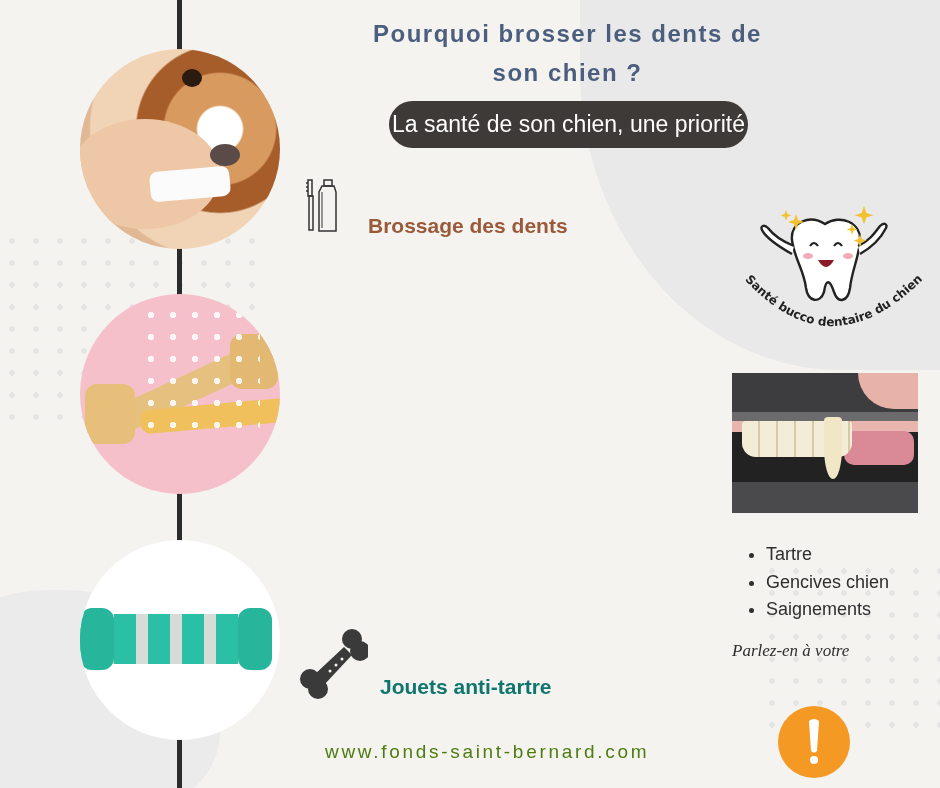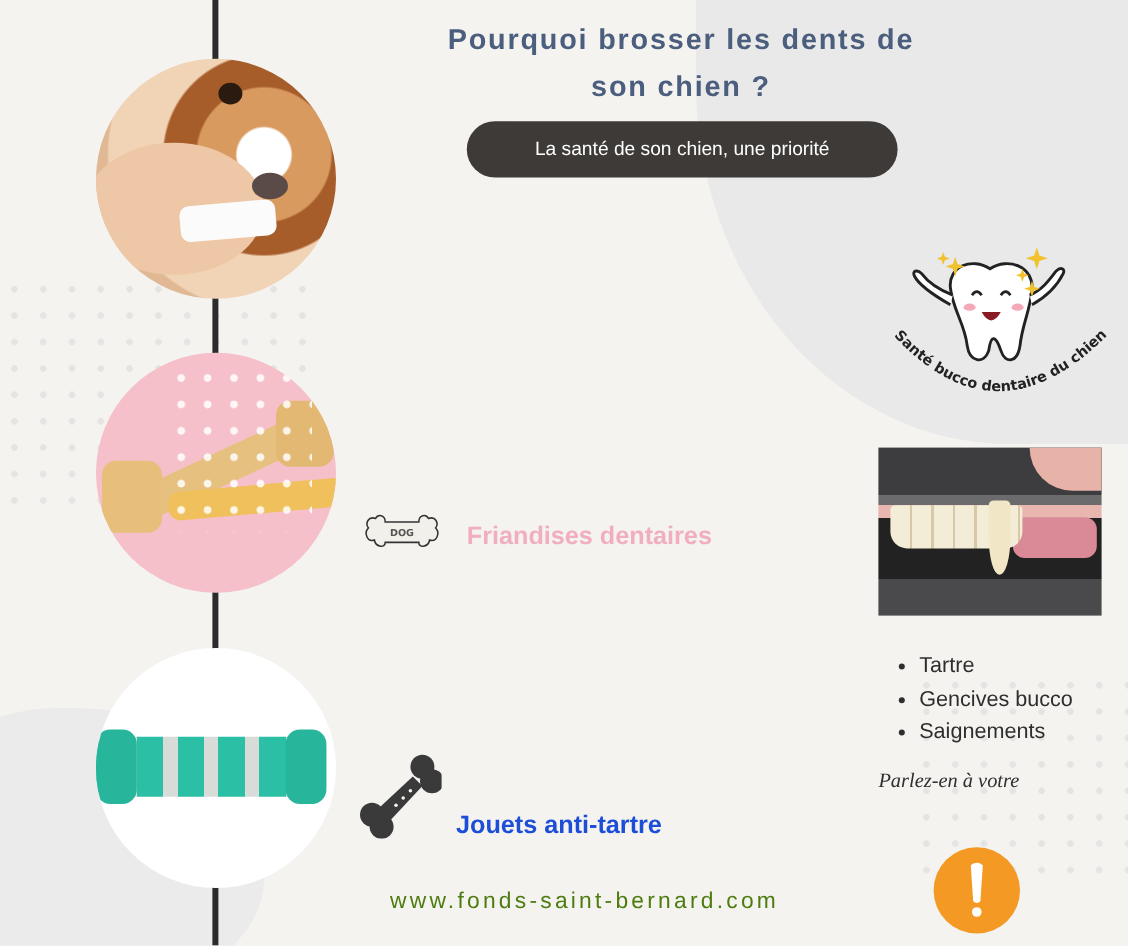--- a/index.html
+++ b/index.html
@@ -21,29 +21,29 @@
   .bone { position:absolute; background:#e6c07e; border-radius:10px; }
   .c2 .b1 { left:20px; top:80px; width:180px; height:28px; transform:rotate(-25deg); }
   .c2 .b2 { left:60px; top:110px; width:150px; height:24px; background:#f0c05c; transform:rotate(-5deg); }
   .c2 .k1 { left:5px; top:90px; width:50px; height:60px; background:#e8bf7a; border-radius:12px; }
   .c2 .k2 { left:150px; top:40px; width:48px; height:55px; background:#e3b873; border-radius:12px; }
   .c2 .pdots { position:absolute; left:60px; top:10px; width:120px; height:140px; background-image:radial-gradient(circle, #fff 3px, transparent 3.5px); background-size:22px 22px; opacity:.85; }
   .toy { position:absolute; left:0; top:74px; width:192px; height:50px; background:repeating-linear-gradient(90deg, #2bbfa5 0 22px, #d8dcd9 22px 34px); border-radius:10px; }
   .toy-end-l { position:absolute; left:0; top:68px; width:34px; height:62px; background:#27b59c; border-radius:12px; }
   .toy-end-r { position:absolute; right:8px; top:68px; width:34px; height:62px; background:#27b59c; border-radius:12px; }
   .title { position:absolute; left:300px; top:14px; width:535px; text-align:center; color:#4b5e7e; font-weight:bold; font-size:24px; line-height:39px; letter-spacing:1.5px; }
-  .pill { position:absolute; left:389px; top:101px; width:359px; height:47px; border-radius:24px; background:#3e3a37; color:#fff; font-size:16px; display:flex; align-items:center; justify-content:center; }
+  .pill { position:absolute; left:389px; top:101px; width:359px; height:47px; border-radius:24px; background:#3e3a37; color:#fff; font-size:23px; display:flex; align-items:center; justify-content:center; }
   .item { position:absolute; display:flex; align-items:center; }
   .item .label { font-weight:bold; font-size:21px; }
   .i1 { left:302px; top:178px; }
   .i1 .label { color:#9a5a39; margin-left:28px; margin-top:36px; }
   .i2 { left:303px; top:428px; }
   .i2 .label { color:#f1aec1; margin-left:22px; }
   .i3 { left:300px; top:627px; }
-  .i3 .label { color:#1d4ed8; margin-left:12px; margin-top:44px; }
+  .i3 .label { color:#0f766e; margin-left:12px; margin-top:44px; }
   .tooth-wrap { position:absolute; left:730px; top:200px; width:210px; height:145px; }
   .tooth-arc-text { font-family:"DejaVu Sans", sans-serif; font-weight:bold; font-size:12px; fill:#222; }
   .photo { position:absolute; left:732px; top:373px; width:186px; height:140px; overflow:hidden; background:linear-gradient(180deg, #3d3d40 0 28%, #6b6b6e 28% 34%, #e8b6ae 34% 42%, #222 42% 78%, #4a4a4c 78%); }
   .photo .teeth { position:absolute; left:10px; top:48px; width:110px; height:36px; background:repeating-linear-gradient(90deg, #f3ecd6 0 16px, #d7c8a8 16px 18px); border-radius:4px 4px 14px 14px; }
   .photo .fang { position:absolute; left:92px; top:44px; width:18px; height:62px; background:#f1e6c6; border-radius:4px 4px 50% 50%; }
   .photo .gum { position:absolute; left:112px; top:58px; width:70px; height:34px; background:#d98a96; border-radius:10px; }
   .photo .finger { position:absolute; right:0; top:0; width:60px; height:36px; background:#e7b2a7; border-radius:0 0 0 40px; }
   .bullets { position:absolute; left:744px; top:541px; margin:0; padding:0 0 0 22px; font-size:18px; color:#2e2e2e; line-height:27.5px; }
   .bullets li { padding-left:0; }
   .note { position:absolute; left:732px; top:636px; font-size:17px; font-style:italic; color:#2e2e2e; line-height:29px;font-family:Liberation Serif, serif; }
@@ -82,30 +82,36 @@
   </div>
 
   <div class="title">
     <div>Pourquoi brosser les dents de</div>
     <div>son chien ?</div>
   </div>
   <div class="pill">
     <span>La santé de son chien, une priorité</span>
   </div>
 
-
-  <div class="item i2">
+  <div class="item i1">
     <span>
-      <svg width="64" height="32" viewBox="0 0 64 32">
-        <path d="M10 4 C4 2 1 8 4 12 C0 16 3 24 9 22 C10 28 18 29 18 24 L46 24 C46 29 54 28 55 22 C61 24 64 16 60 12 C63 8 60 2 54 4 C52 0 46 1 46 7 L18 7 C18 1 12 0 10 4 Z" fill="#f2f0ea" stroke="#333" stroke-width="1.3"></path>
-        <text x="32" y="19" font-size="8" text-anchor="middle" fill="#555" font-family="DejaVu Sans, sans-serif" font-weight="bold">DOG</text>
+      <svg width="38" height="56" viewBox="0 0 38 56">
+        <rect x="6" y="2" width="4" height="16" fill="none" stroke="#333" stroke-width="1.5"></rect>
+        <line x1="4" y1="5" x2="6" y2="5" stroke="#333" stroke-width="1.5"></line>
+        <line x1="4" y1="9" x2="6" y2="9" stroke="#333" stroke-width="1.5"></line>
+        <line x1="4" y1="13" x2="6" y2="13" stroke="#333" stroke-width="1.5"></line>
+        <rect x="7" y="18" width="4" height="34" fill="none" stroke="#333" stroke-width="1.5"></rect>
+        <rect x="22" y="2" width="8" height="6" fill="none" stroke="#333" stroke-width="1.5"></rect>
+        <path d="M20 8 L32 8 L34 14 L34 53 L17 53 L17 14 Z" fill="none" stroke="#333" stroke-width="1.5"></path>
+        <line x1="20" y1="14" x2="20" y2="50" stroke="#333" stroke-width="1"></line>
       </svg>
     </span>
-    <span class="label">Friandises dentaires</span>
+    <span class="label">Brossage des dents</span>
   </div>
+
 
   <div class="item i3">
     <span>
       <svg width="68" height="72" viewBox="0 0 68 72">
         <g fill="#3a3a3a">
           <circle cx="52" cy="12" r="10"></circle>
           <circle cx="60" cy="24" r="10"></circle>
           <circle cx="10" cy="52" r="10"></circle>
           <circle cx="18" cy="62" r="10"></circle>
           <path d="M44 20 L52 28 L24 58 L14 48 Z"></path>
@@ -144,21 +150,21 @@
 
   <div class="photo">
     <div class="finger"></div>
     <div class="gum"></div>
     <div class="teeth"></div>
     <div class="fang"></div>
   </div>
 
   <ul class="bullets">
     <li>Tartre</li>
-    <li>Gencives bucco</li>
+    <li>Gencives chien</li>
     <li>Saignements</li>
   </ul>
 
   <div class="note">
     <div>Parlez-en à votre</div>
   </div>
 
   <div class="url">www.fonds-saint-bernard.com</div>
 
   <div class="alert">

